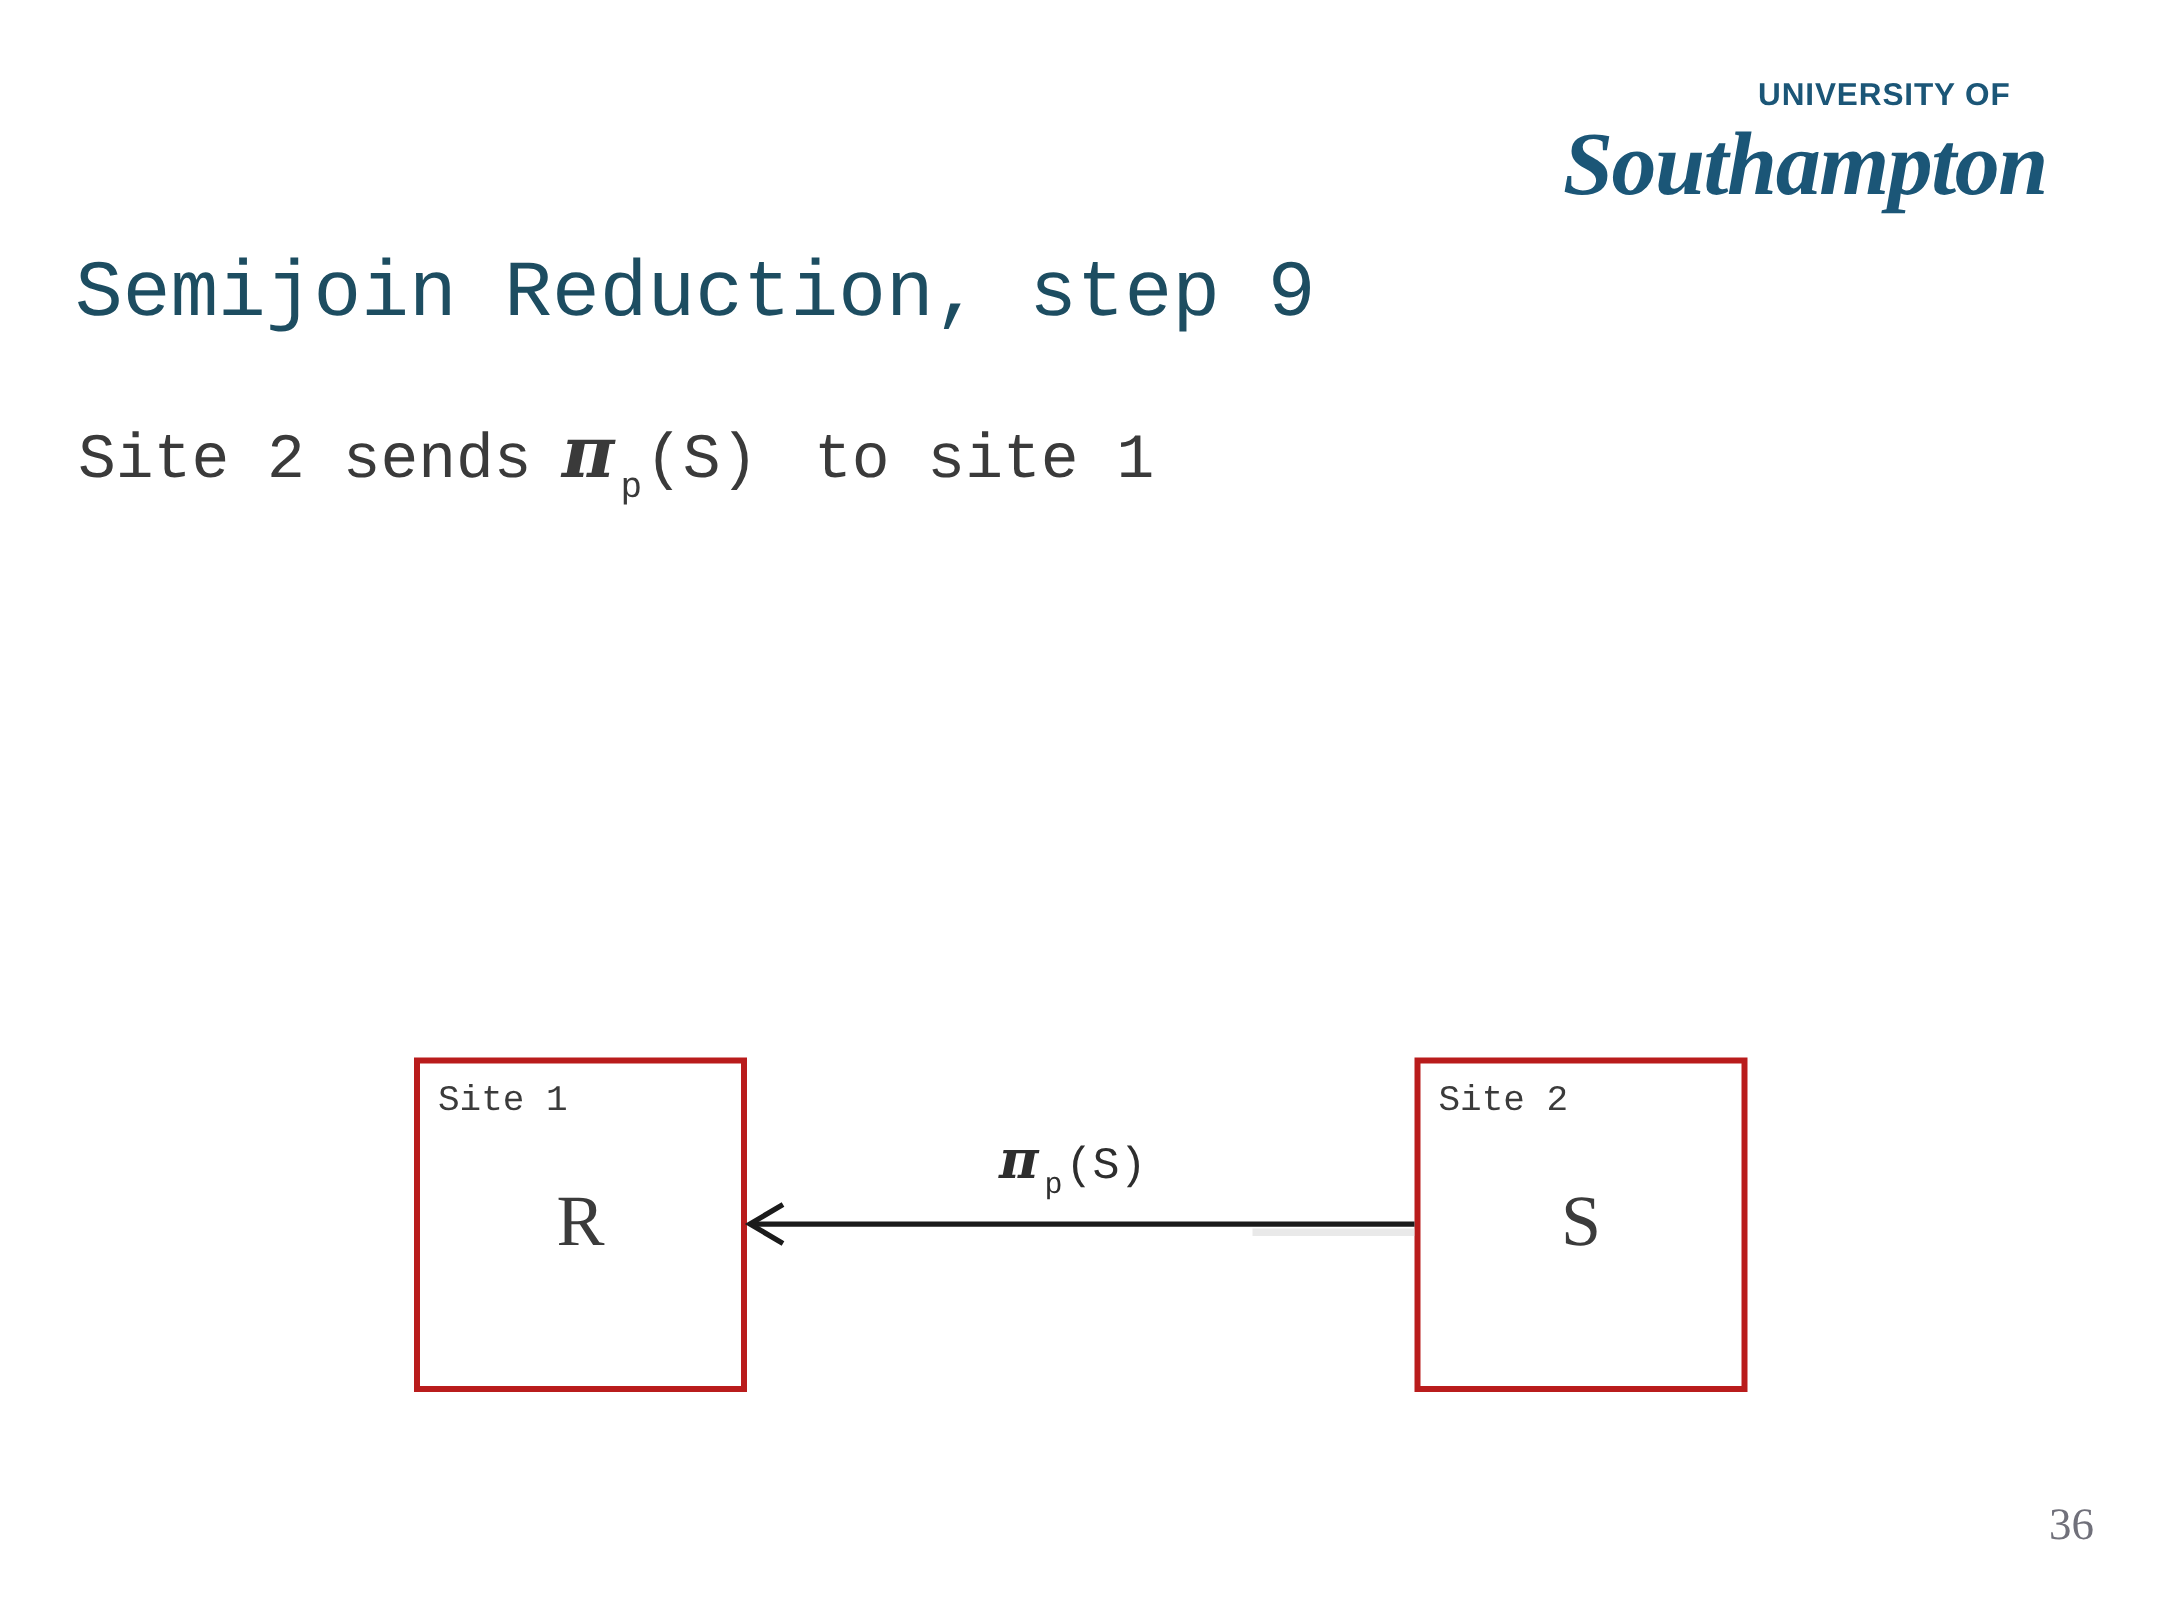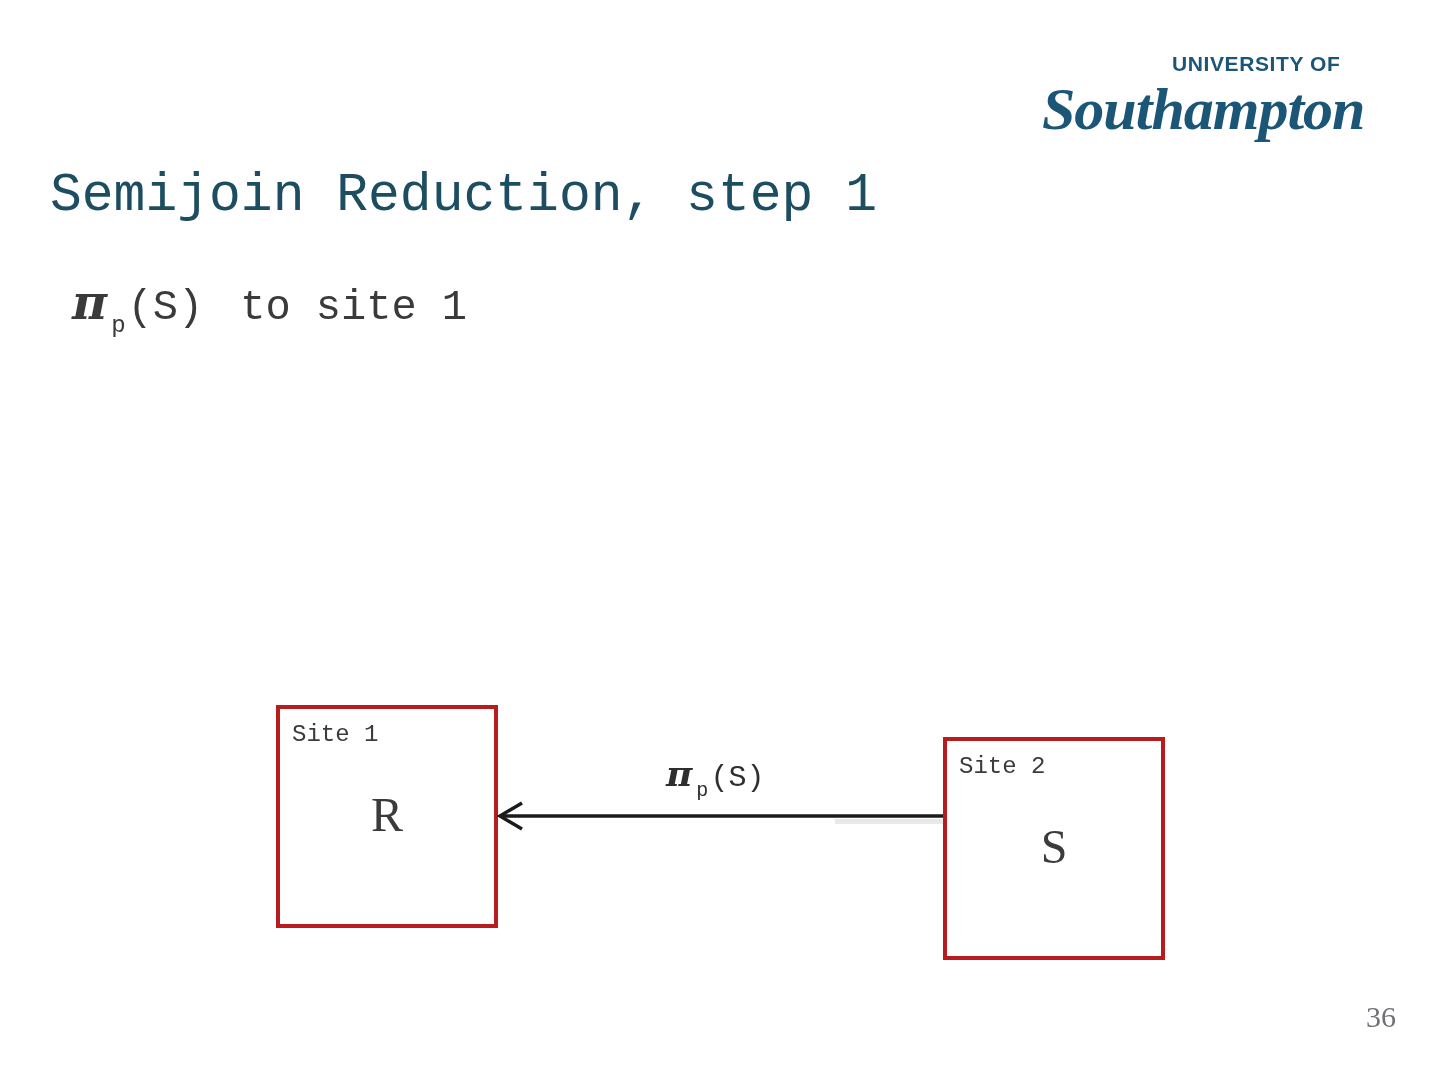--- a/index.html
+++ b/index.html
@@ -38,21 +38,21 @@
   .subtitle .pi-sub { font-size:24px; position:relative; top:13px; margin-left:4px; }
   .subtitle .pi-arg { font-size:42px; margin-left:2px; }
   .subtitle .suffix { margin-left:37px; }
 
   
   .site-box {
     position:absolute; top:705px; width:214px; height:215px;
     border:4px solid #b91c1c; background:#ffffff;
   }
   .site-box.site1 { left:276px; }
-  .site-box.site2 { left:943px;margin-top:32px; }
+  .site-box.site2 { left:943px; }
   .site-label { position:absolute; left:12px; top:12px; font-size:24px; color:#3b3b3b; }
   .site-letter {
     position:absolute; left:50%; top:50%; transform:translate(-50%,-54%);
     font-family:"Liberation Serif", serif; font-size:48px; color:#3b3b3b;
   }
 
   .arrow-svg { position:absolute; left:494px; top:797px; width:452px; height:40px; }
 
   .arrow-artifact {
     position:absolute; left:835px; top:819px; width:108px; height:5px;
@@ -78,23 +78,24 @@
 </head>
 <body>
 
 <div class="slide">
 
   <div class="logo">
     <div class="logo-top">UNIVERSITY OF</div>
     <div class="logo-main">Southampton</div>
   </div>
 
-  <h1 class="title" style="margin:0;font-weight:400;">Semijoin Reduction, step 1</h1>
+  <h1 class="title" style="margin:0;font-weight:400;">Semijoin Reduction, step 9</h1>
 
   <div class="subtitle">
+    <span>Site 2 sends</span>
     <span class="pi">π</span>
     <span class="pi-sub">p</span>
     <span class="pi-arg">(S)</span>
     <span class="suffix">to site 1</span>
   </div>
 
   <div class="site-box site1">
     <div class="site-label">Site 1</div>
     <div class="site-letter">R</div>
   </div>

